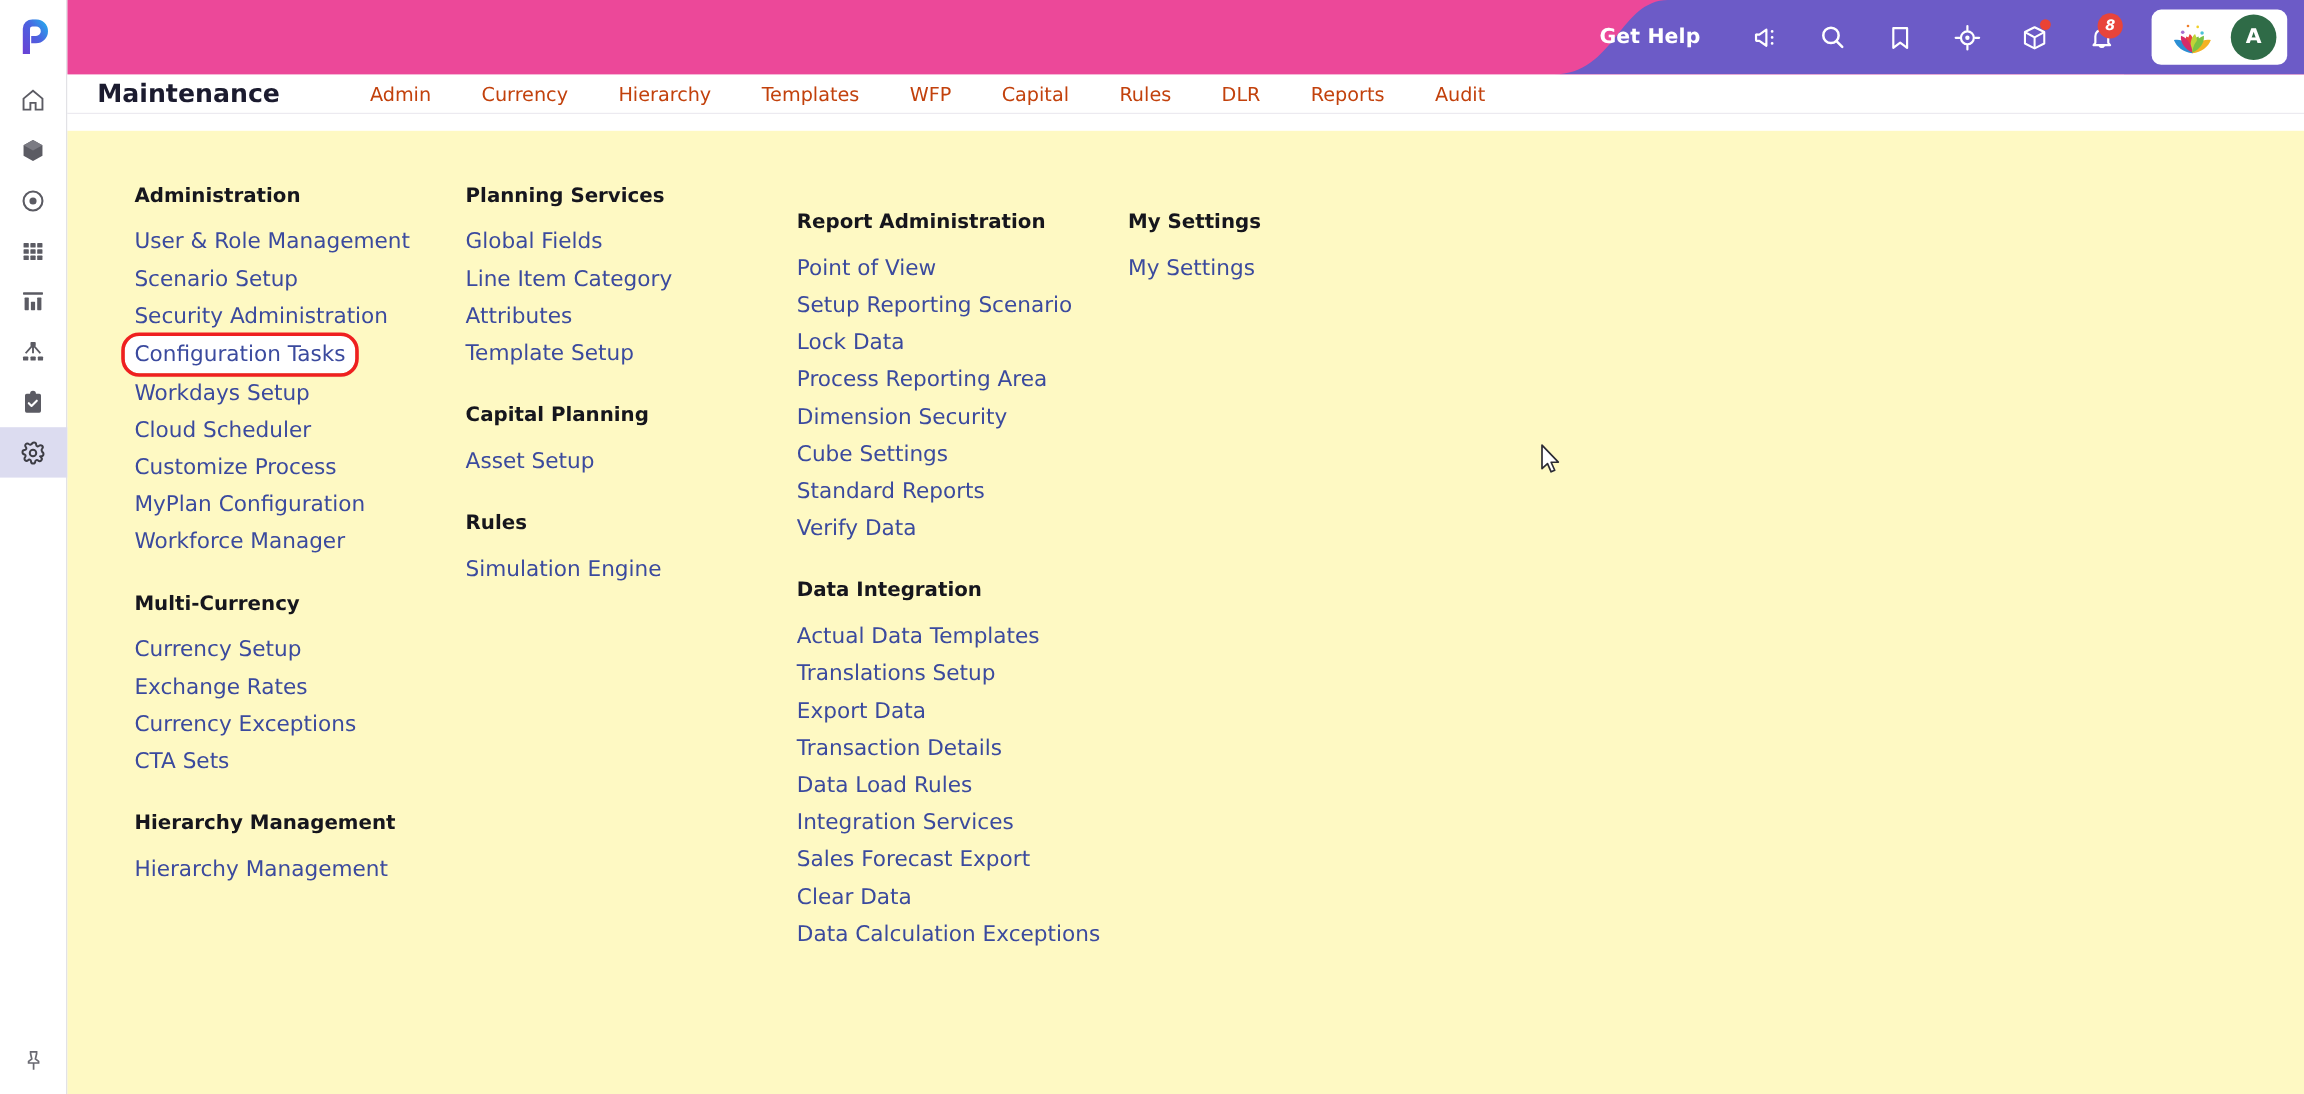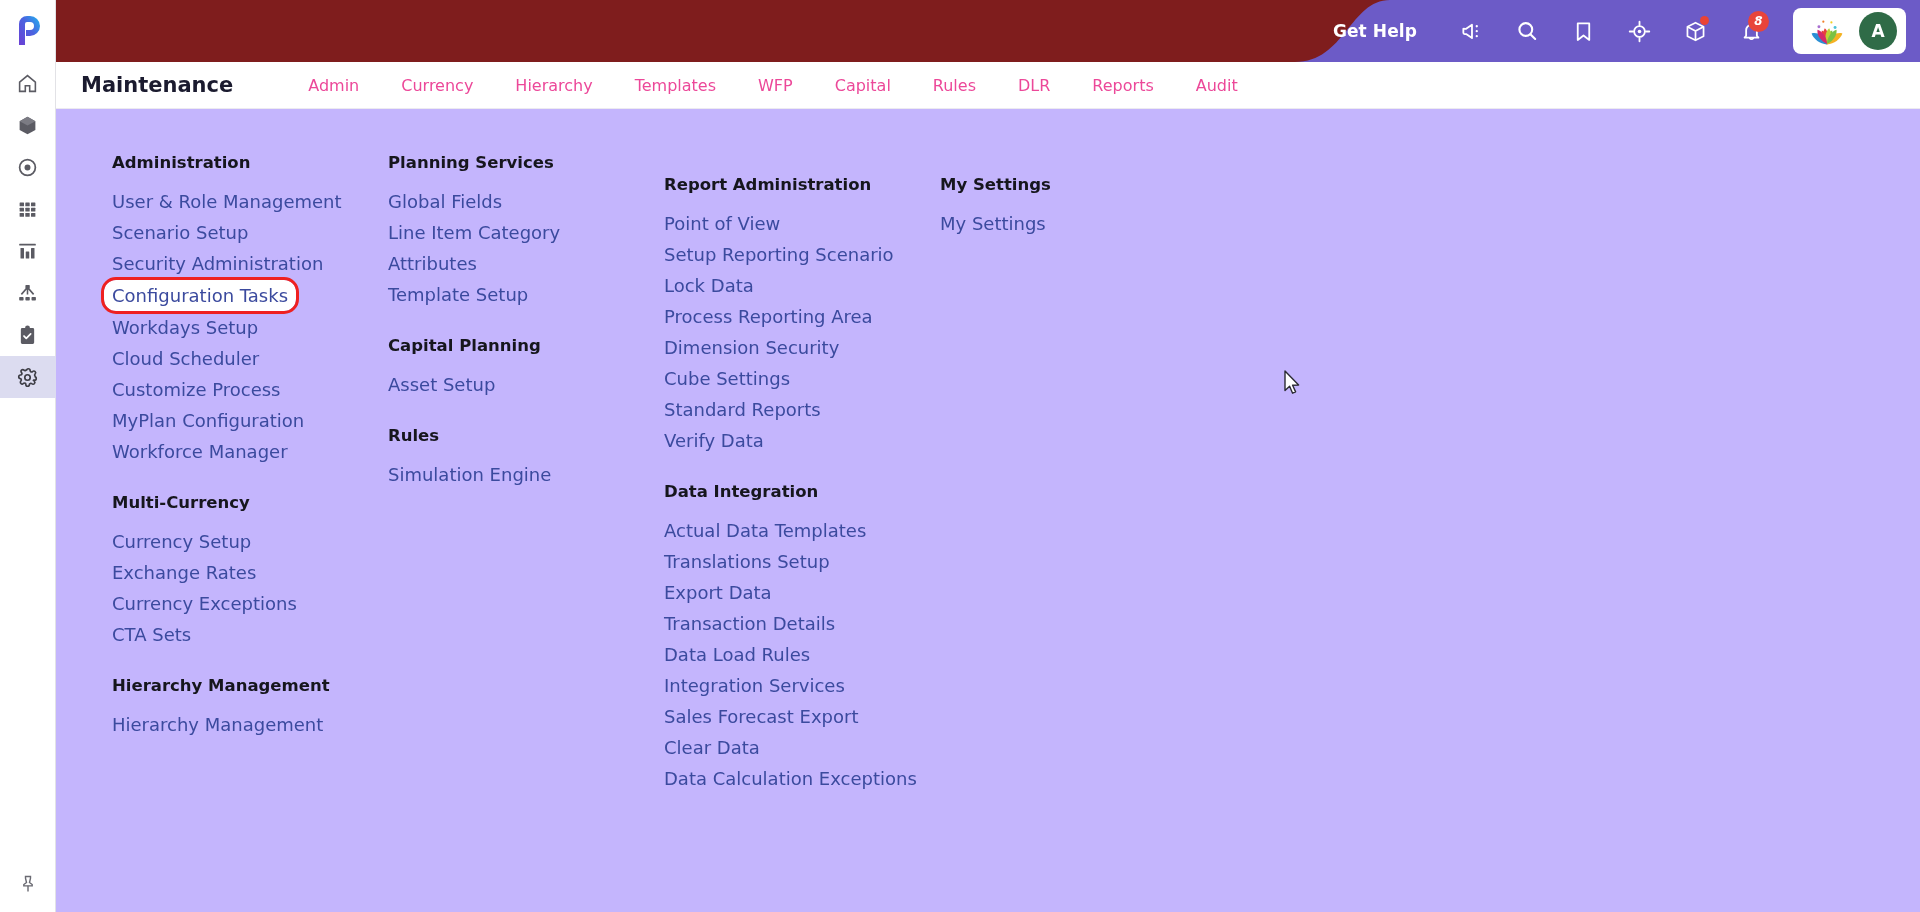--- a/index.html
+++ b/index.html
@@ -23,21 +23,21 @@
     width: 56px; height: 42px; display: flex; align-items: center; justify-content: center;
     cursor: pointer;
   }
   .rail-item.active { background: #dcdcf0; }
   .rail-item svg { display: block; }
   .rail-bottom { margin-top: auto; width: 56px; height: 56px; display: flex; align-items: center; justify-content: center; }
 
   
   .topbar {
     position: absolute; left: 56px; top: 0; right: 0; height: 62px;
-    background: #7f1d1d; overflow: hidden; z-index: 20;
+    background: #ec4899; overflow: hidden; z-index: 20;
   }
   .topbar-curve {
     position: absolute; right: 0; top: 0; height: 62px; width: 680px;
   }
   .topbar-right {
     position: absolute; right: 0; top: 0; height: 62px;
     display: flex; align-items: center; gap: 0px; padding-right: 14px; z-index: 3;
   }
   .get-help {
     color: #ffffff; font-size: 17px; font-weight: 700; letter-spacing: .1px;
@@ -64,37 +64,37 @@
     margin-left: 14px; cursor: pointer;
   }
   .avatar {
     width: 38px; height: 38px; border-radius: 50%; background: #2f6b47;
     color: #fff; font-size: 17px; font-weight: 600;
     display: flex; align-items: center; justify-content: center;
   }
 
   
   .navbar {
-    position: absolute; left: 56px; top: 62px; right: 0; height: 47px;
+    position: absolute; left: 56px; top: 62px; right: 0; height: 33px;
     background: #ffffff; display: flex; align-items: center;
     border-bottom: 1px solid #eceaf0; z-index: 10;
   }
   .nav-title {
     font-size: 21px; font-weight: 700; color: #1b1b2f;
     margin-left: 25px; margin-right: 54px; white-space: nowrap;
   }
   .nav-tabs { display: flex; align-items: center; }
   .nav-tab {
-    font-size: 16px; color: #ec4899; padding: 0 21px; cursor: pointer; white-space: nowrap;
+    font-size: 16px; color: #c2410c; padding: 0 21px; cursor: pointer; white-space: nowrap;
   }
 
   
   .panel {
     position: absolute; left: 56px; top: 109px; right: 0; bottom: 0;
-    background: #c4b5fd; padding: 44px 0 0 0; overflow: hidden;
+    background: #fef9c3; padding: 44px 0 0 0; overflow: hidden;
   }
   .cols { display: flex; padding-left: 48px; }
   .col { width: 276px; flex: 0 0 276px; }
   .col.col4 { width: 340px; flex: 0 0 340px; }
   .group { margin-bottom: 26px; }
   .group-title {
     font-size: 16.5px; font-weight: 700; color: #16161d;
     margin: 0 0 14px 0; padding-left: 8px; white-space: nowrap;
   }
   .group.spaced { margin-top: 22px; }

